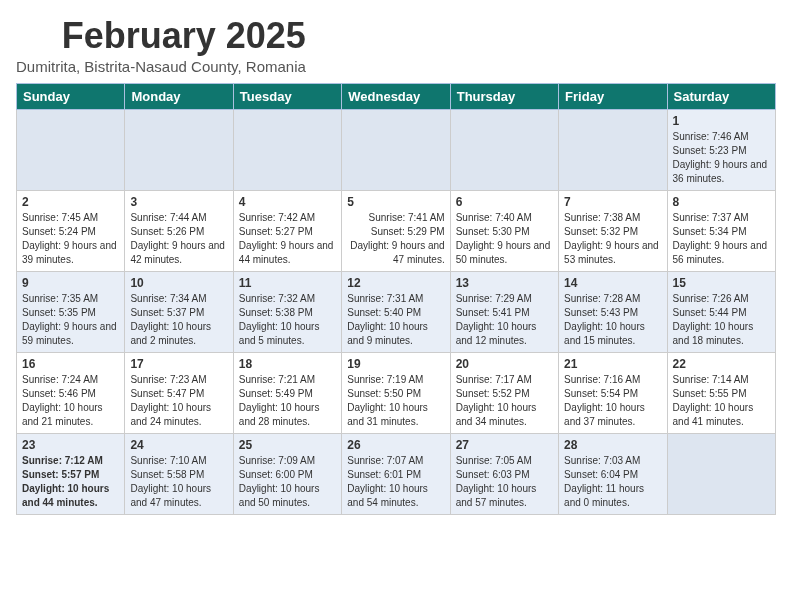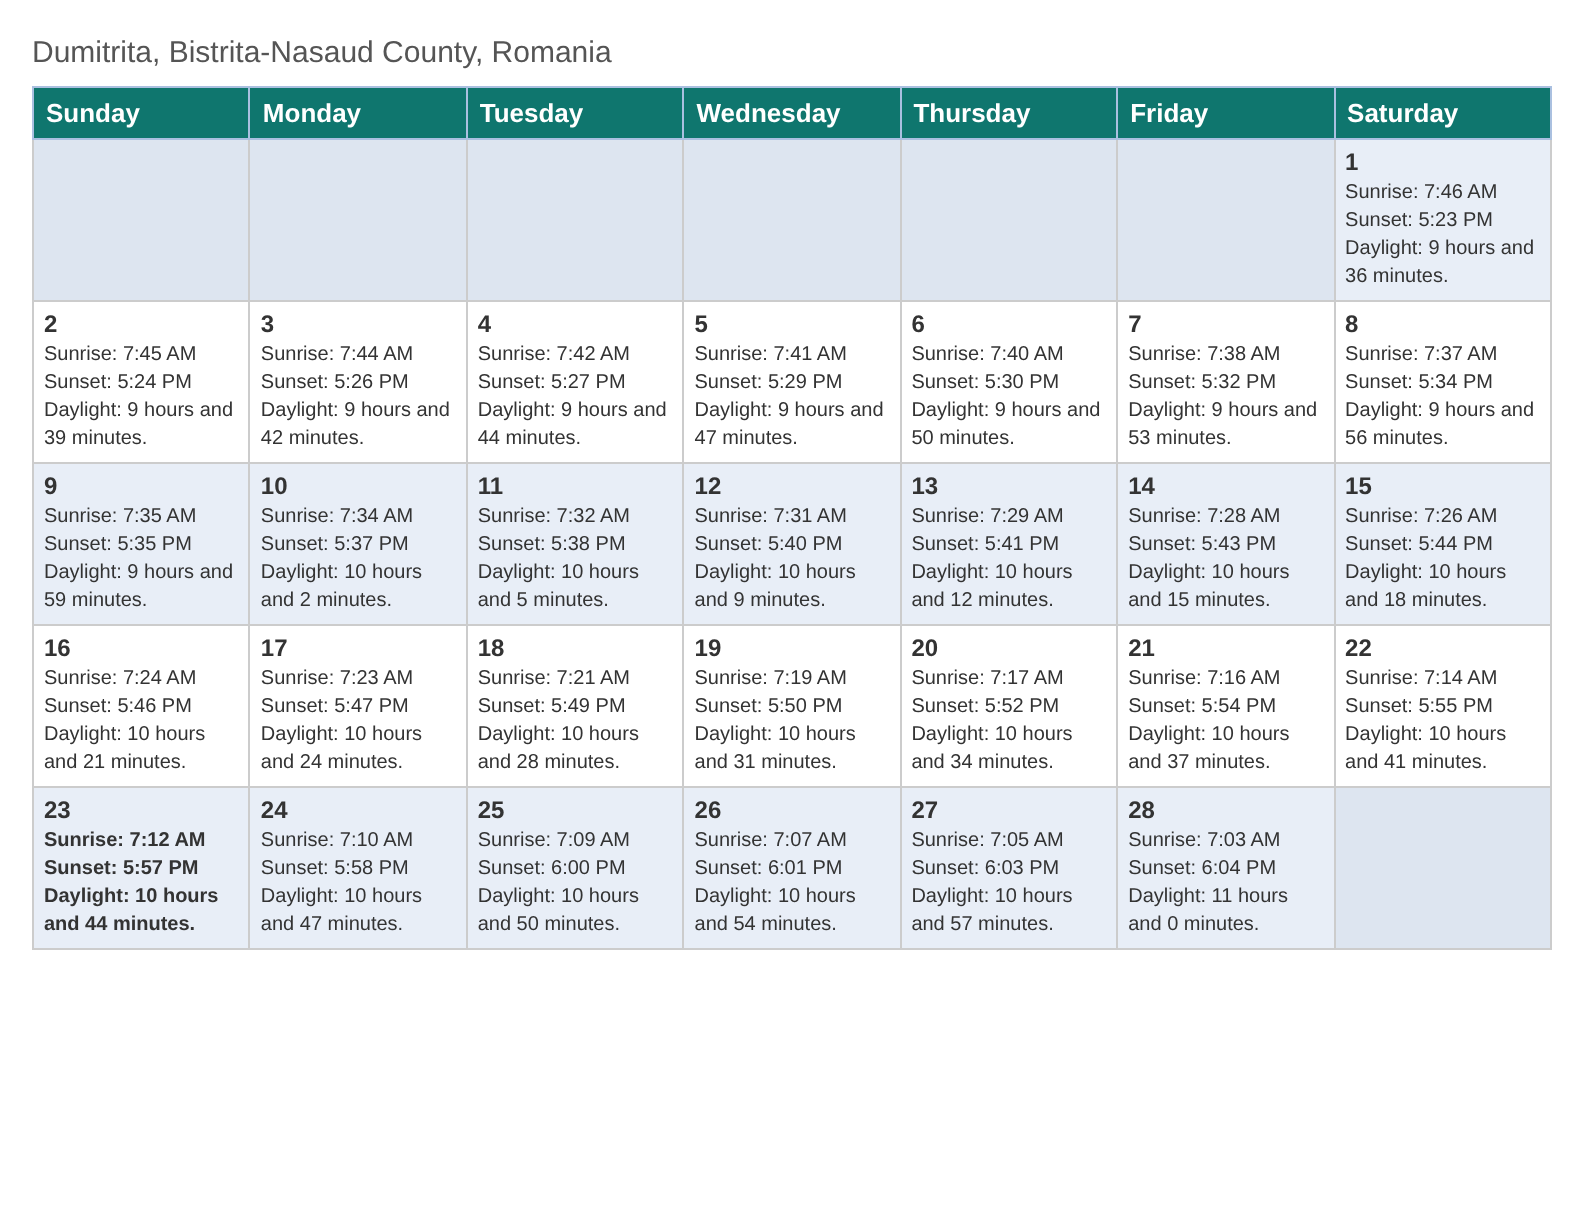--- a/index.html
+++ b/index.html
@@ -86,20 +86,21 @@
     }
     .row-shaded td.empty {
       background: #dde5f0;
     }
   </style>
 </head>
 <body>
 
 <div class="header">
   <div class="title-block">
+    <div class="month-year">February 2025</div>
     <div class="location">Dumitrita, Bistrita-Nasaud County, Romania</div>
   </div>
 </div>
 
 <table class="calendar">
   <thead>
     <tr>
     <th>Sunday</th>
         <th>Monday</th>
         <th>Tuesday</th>
@@ -138,21 +139,21 @@
 Daylight: 9 hours and 42 minutes.</div>
         </td>
         <td>
           <span class="day-num">4</span>
           <div class="day-info" style="white-space: pre-line;">Sunrise: 7:42 AM
 Sunset: 5:27 PM
 Daylight: 9 hours and 44 minutes.</div>
         </td>
         <td>
           <span class="day-num">5</span>
-          <div class="day-info" style="white-space: pre-line;">Sunrise: 7:41 AM
+          <div class="day-info" style="white-space: pre-line; text-align: right;">Sunrise: 7:41 AM
 Sunset: 5:29 PM
 Daylight: 9 hours and 47 minutes.</div>
         </td>
         <td>
           <span class="day-num">6</span>
           <div class="day-info" style="white-space: pre-line;">Sunrise: 7:40 AM
 Sunset: 5:30 PM
 Daylight: 9 hours and 50 minutes.</div>
         </td>
         <td>

